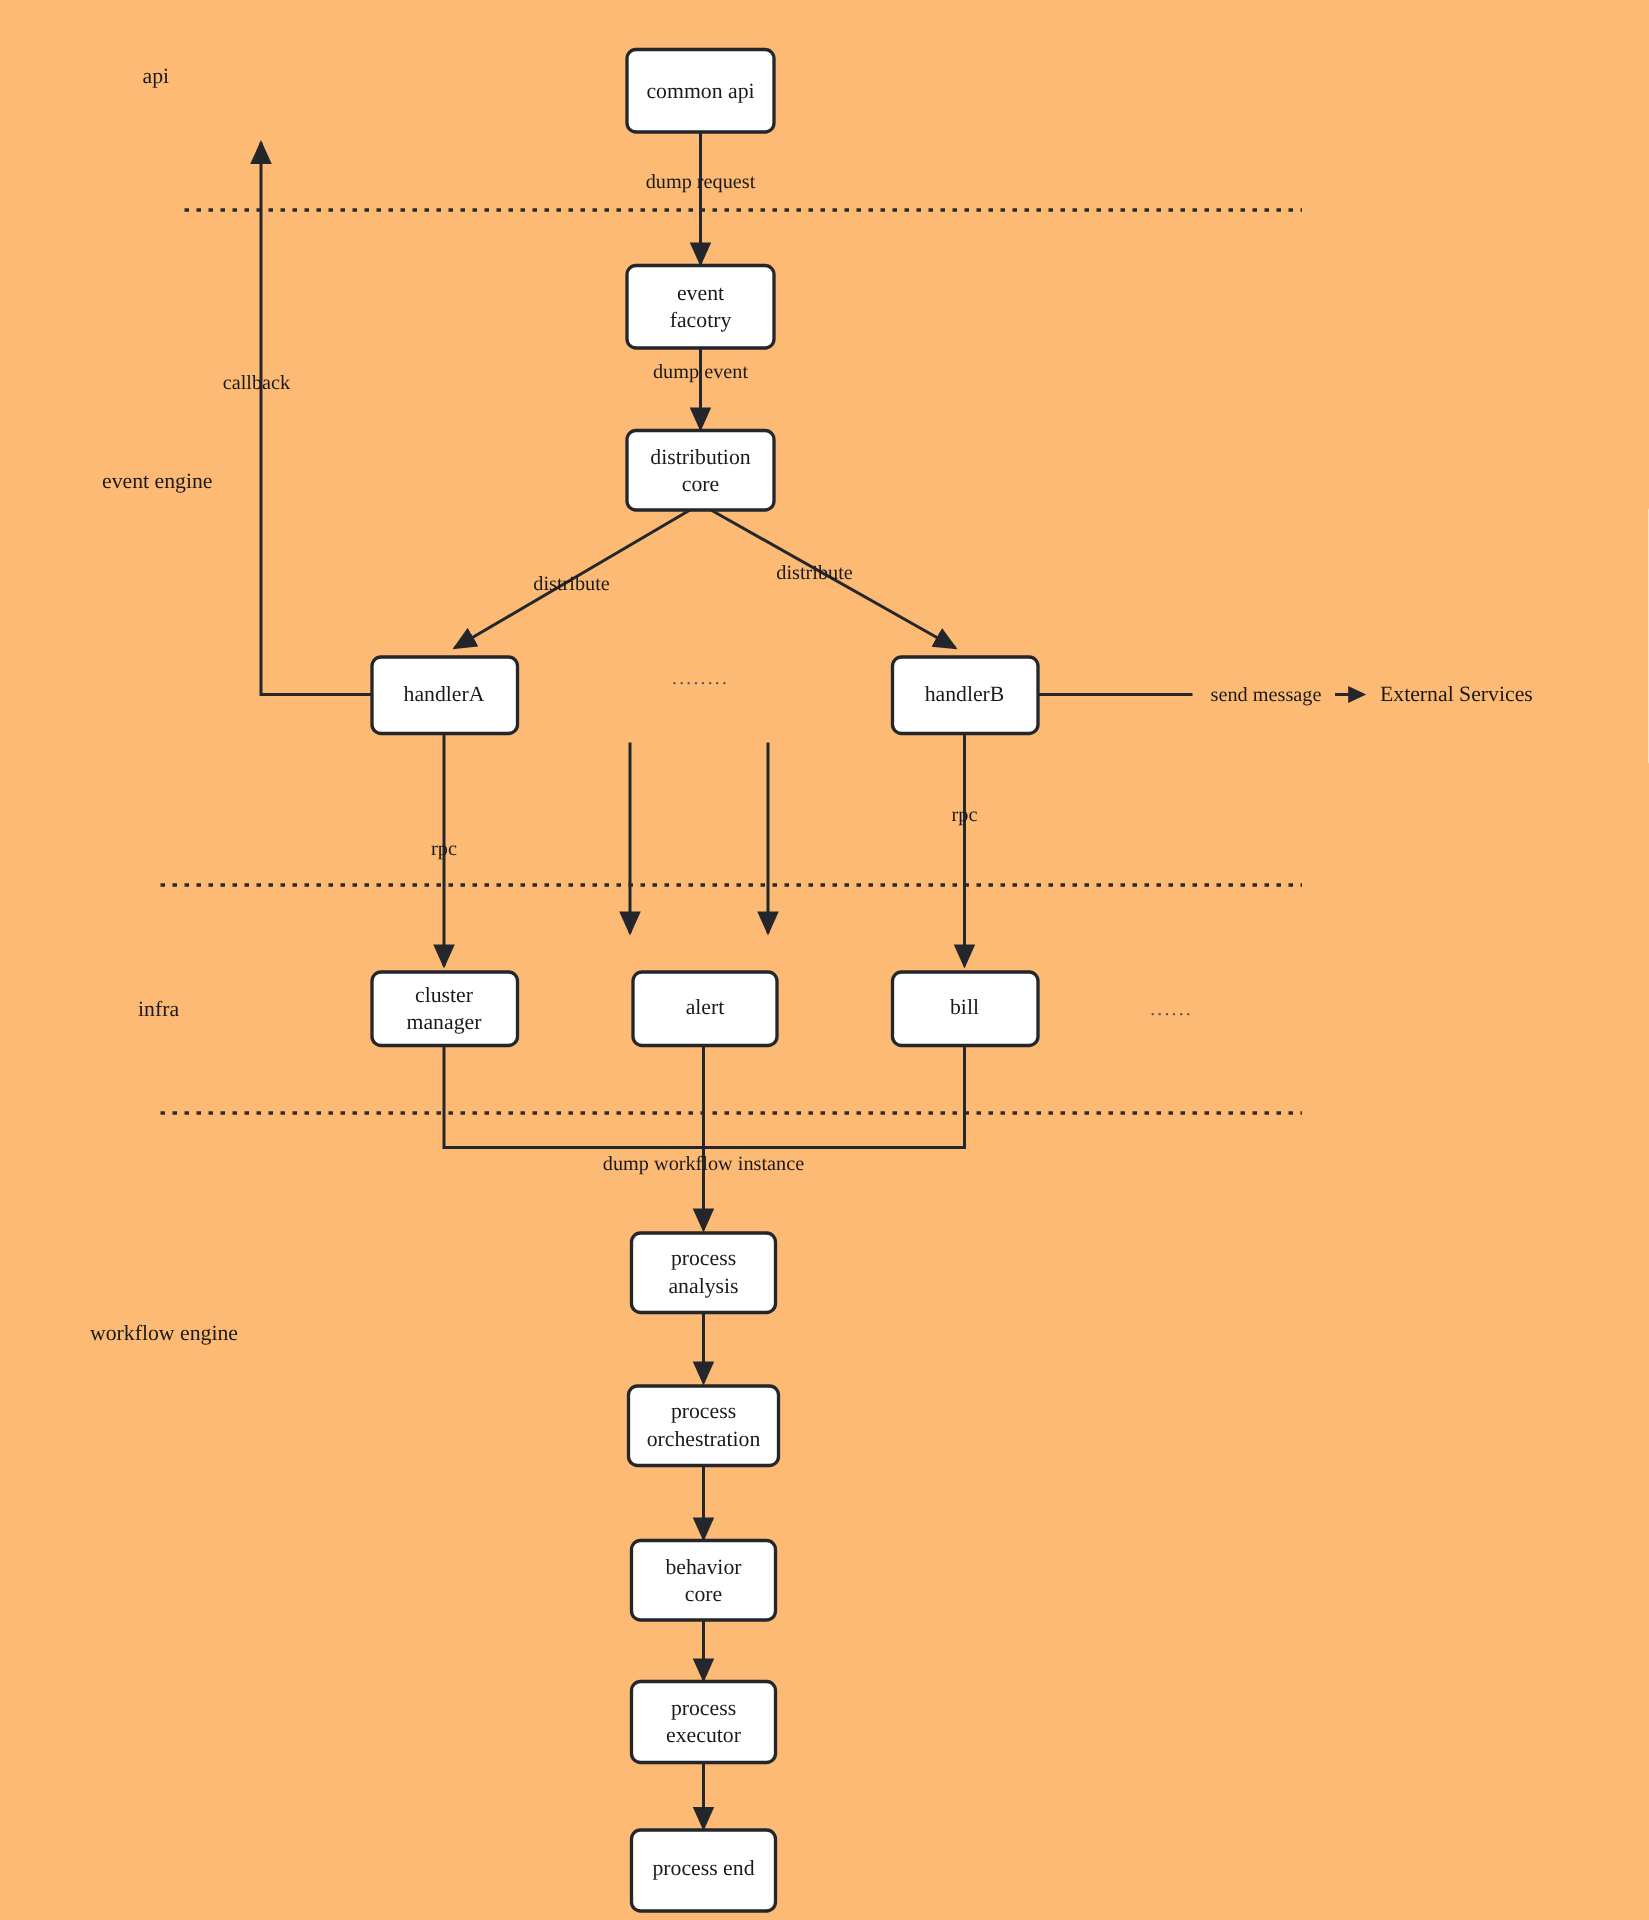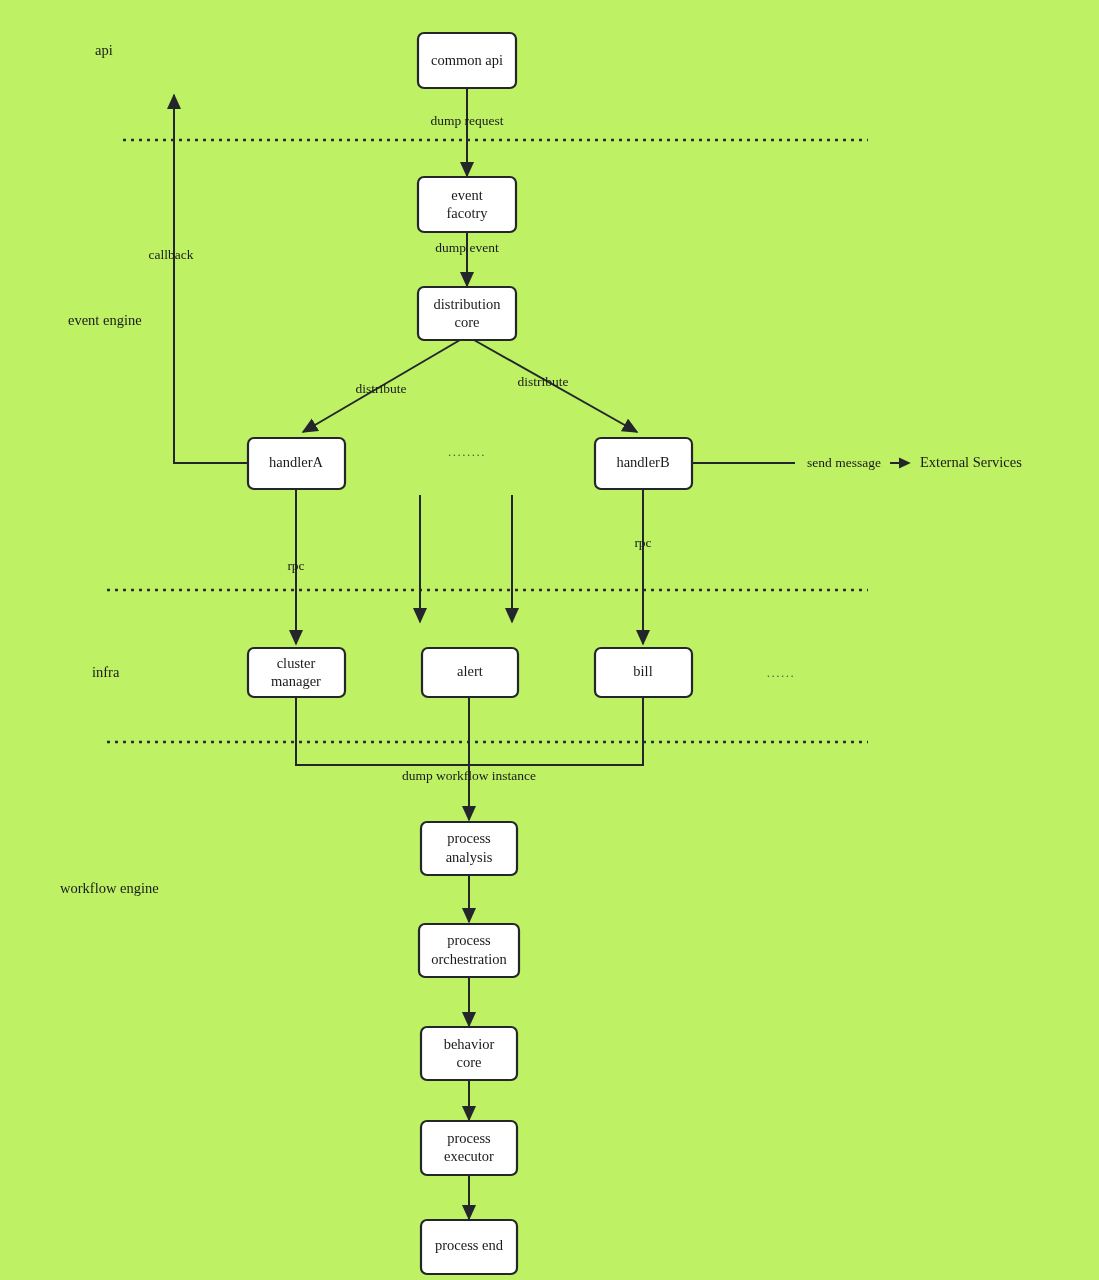--- a/index.html
+++ b/index.html
@@ -7,21 +7,21 @@
     padding: 0;
     background: #ffffff;
   }
   body {
     font-family: "Liberation Serif", "DejaVu Serif", serif;
   }
   #diagram-root {
     position: relative;
     width: 1099px;
     height: 1280px;
-    background: #bef264;
+    background: #fdba74;
     overflow: hidden;
   }
   svg#diagram-svg {
     position: absolute;
     left: 0;
     top: 0;
     width: 1099px;
     height: 1280px;
   }
   .node-rect {

